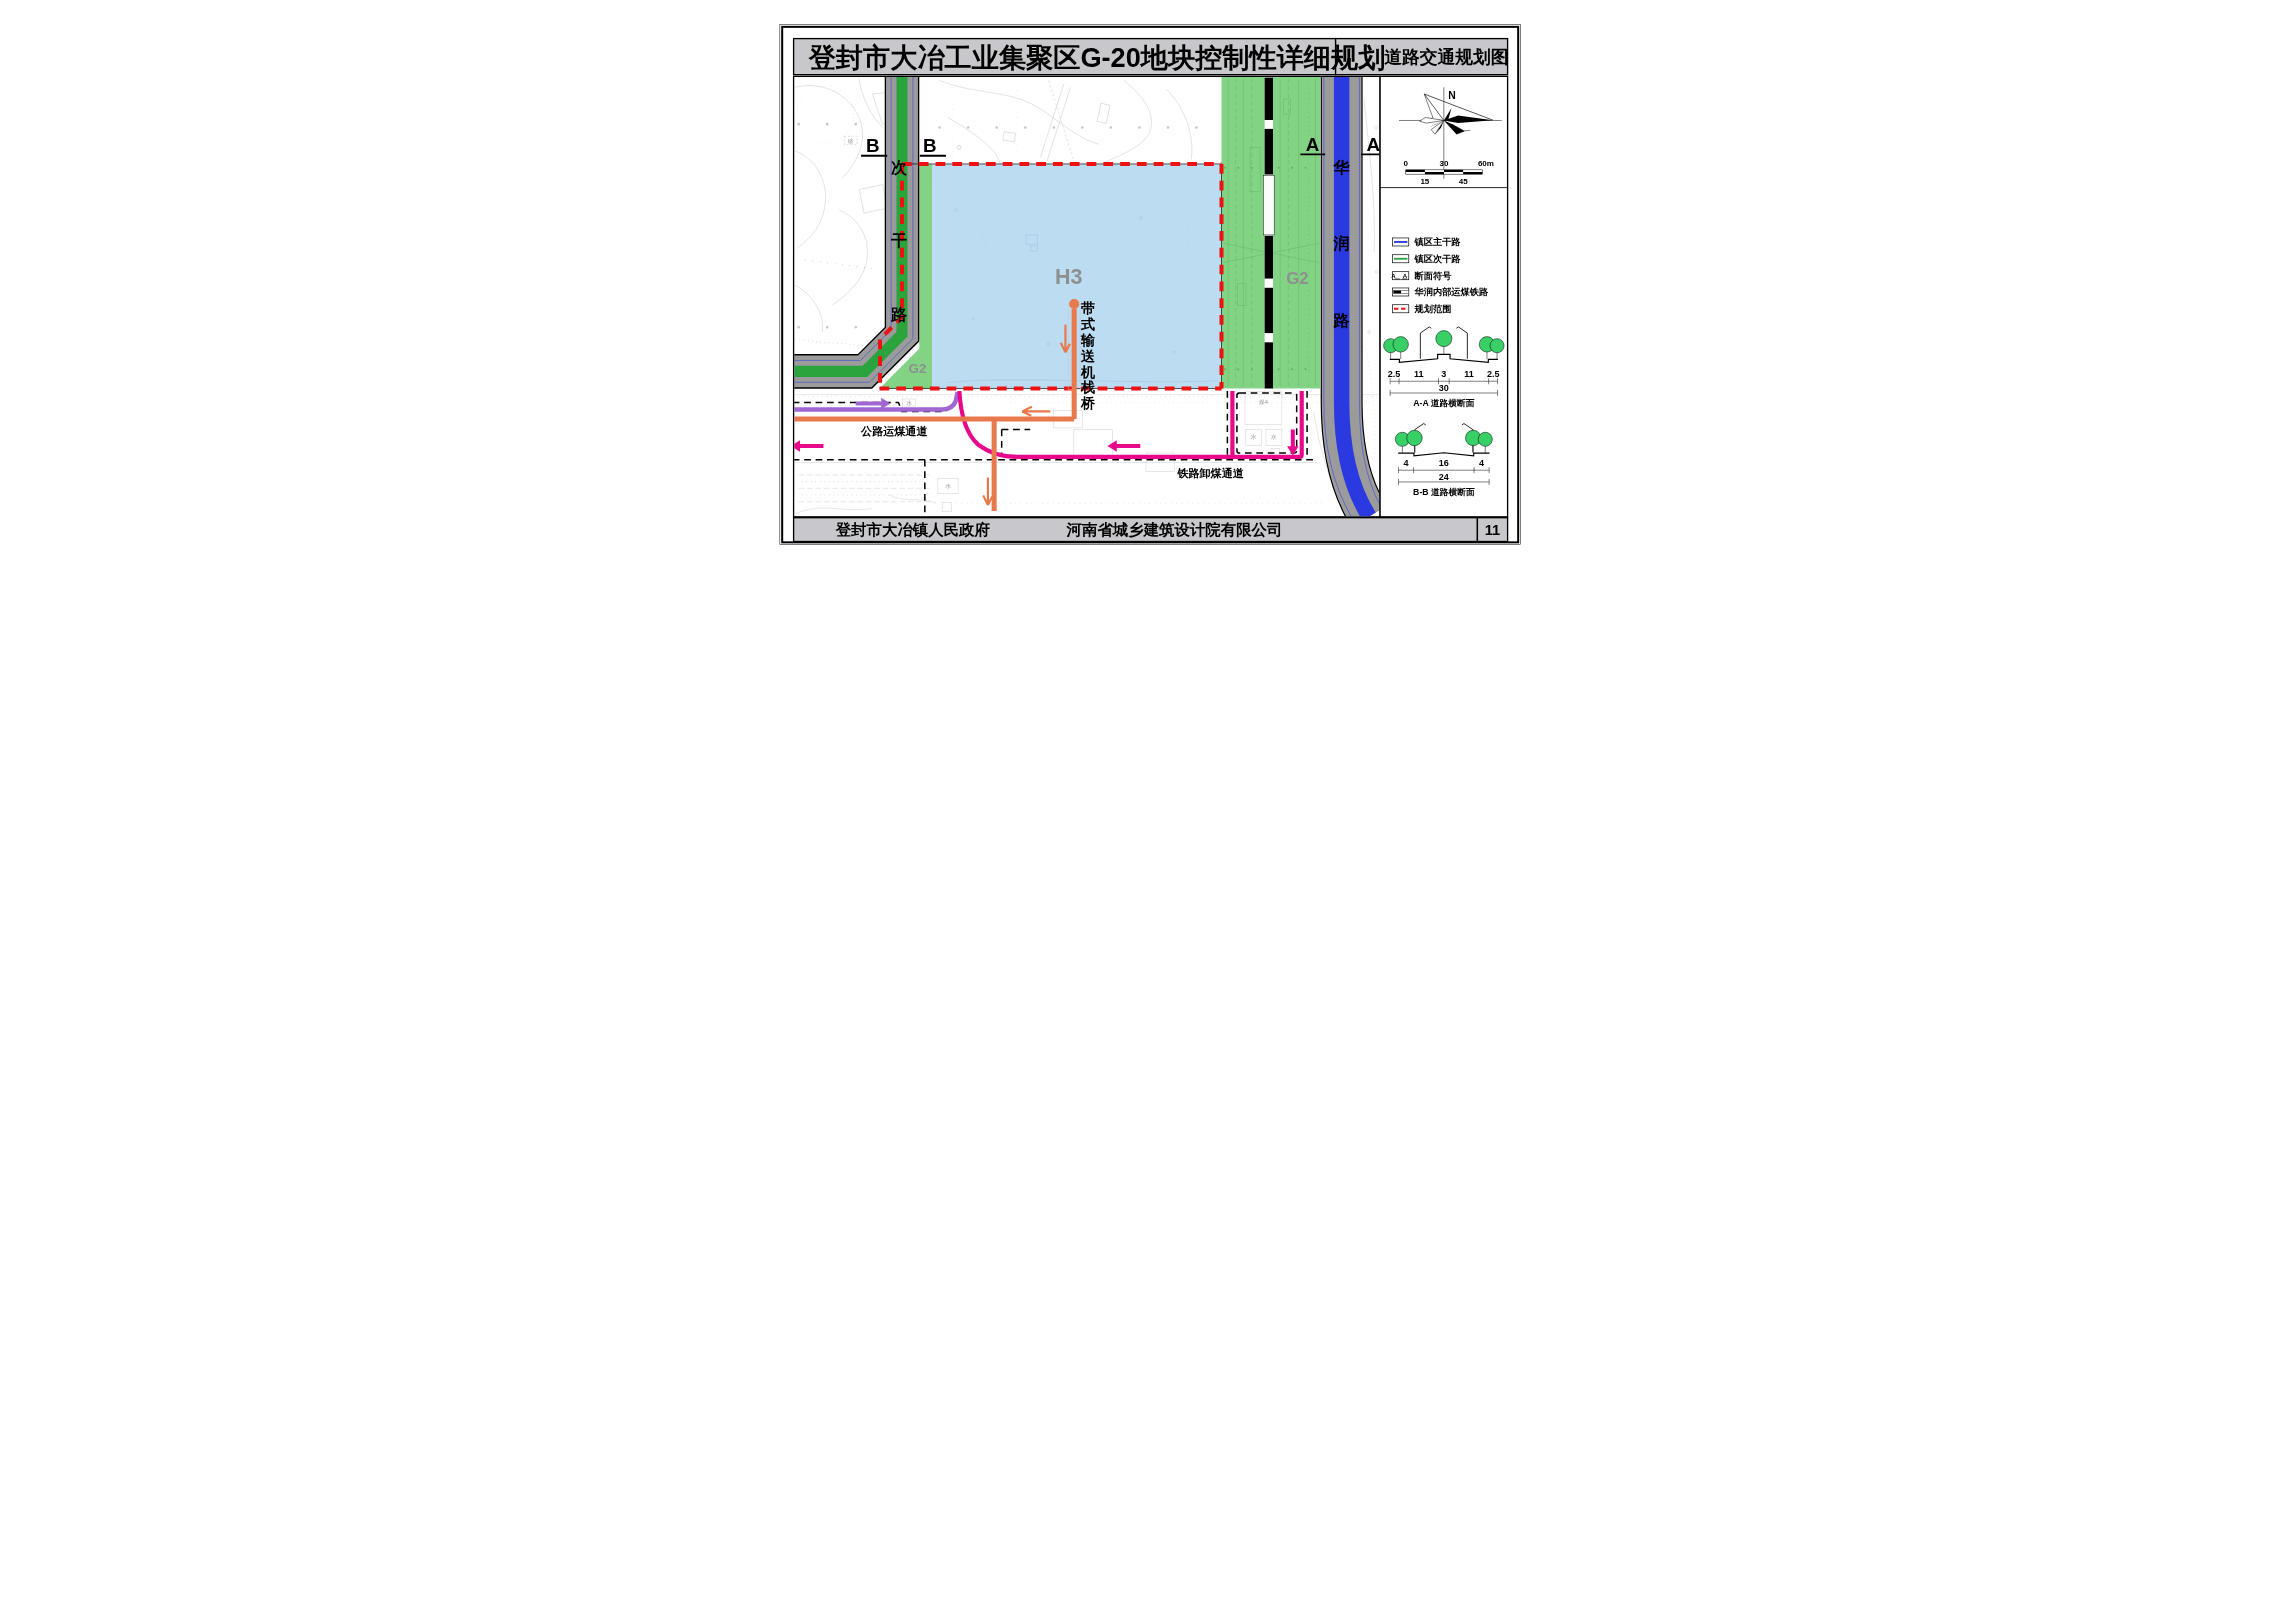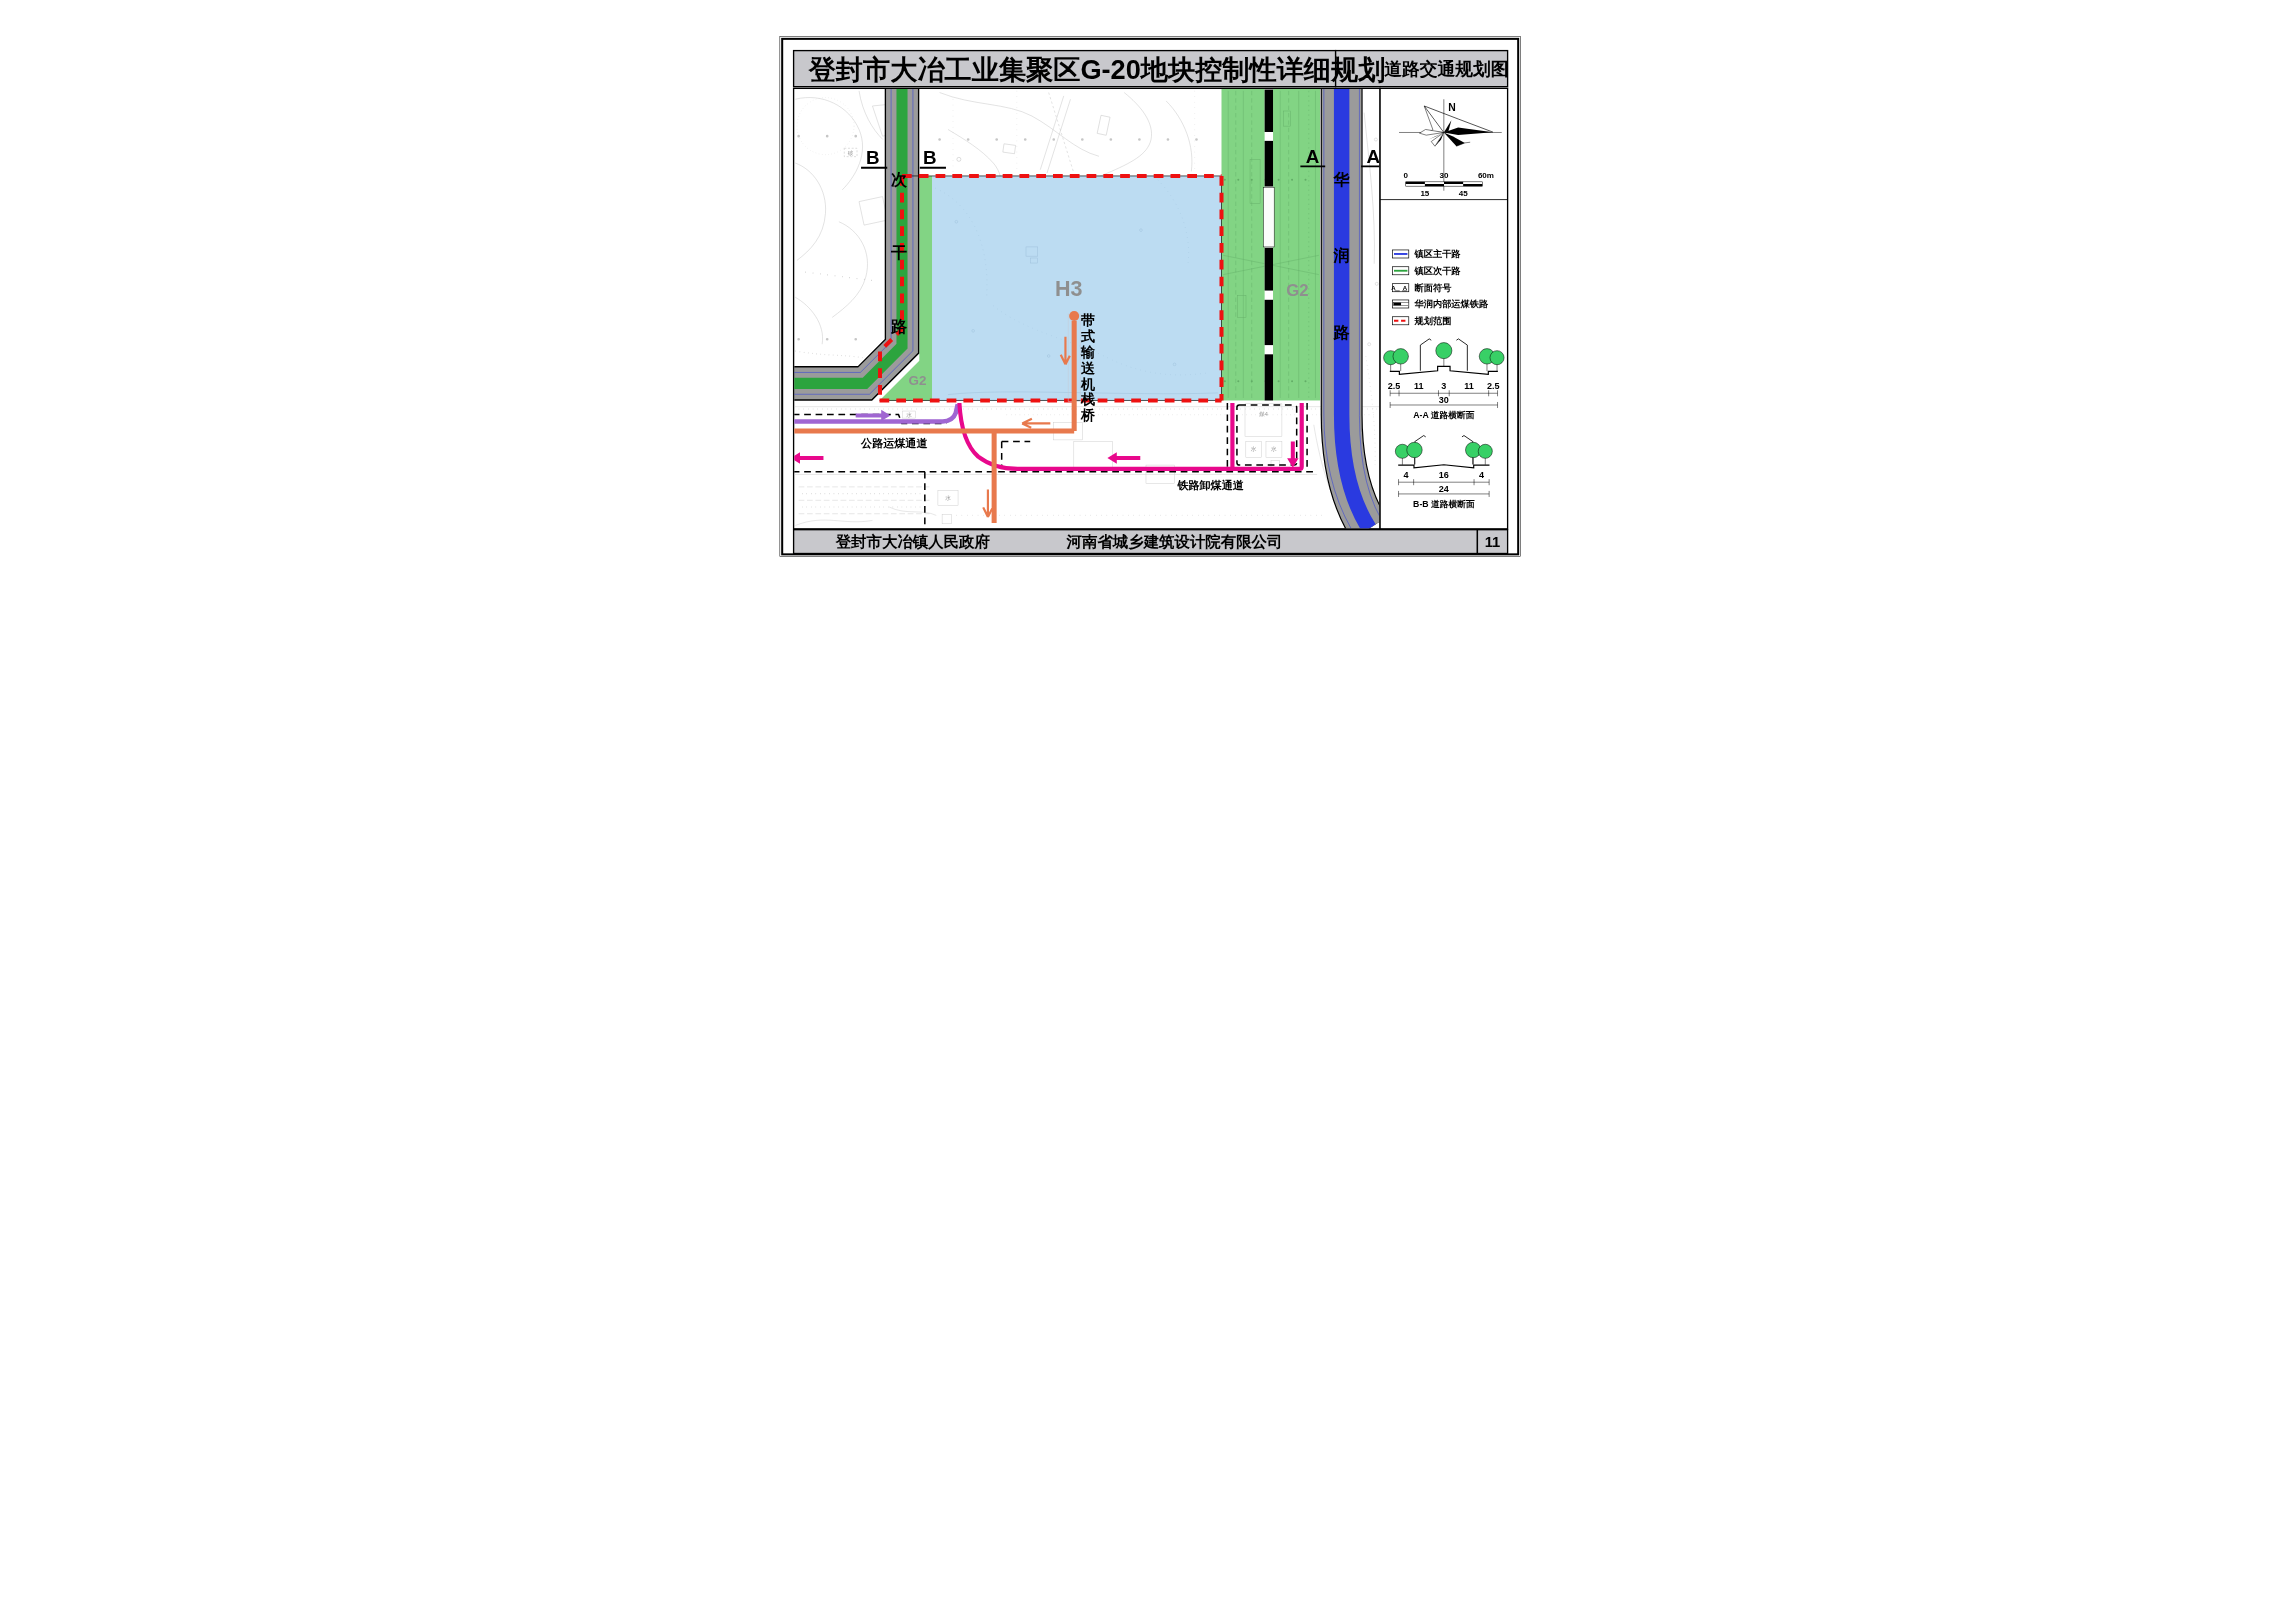--- a/index.html
+++ b/index.html
@@ -1,16 +1,16 @@
 <!DOCTYPE html>
 <html style="font-size:7.9px"><head>
 <meta charset="utf-8">
 <style>
   html,body{margin:0;padding:0;background:#ffffff;}
-  .sheet{width:100%;max-width:785px;margin:12px auto;text-align:center;}
+  .sheet{width:100%;max-width:785px;margin:0 auto;text-align:center;}
   svg{display:block;width:100%;height:auto;}
   text{font-family:"Liberation Sans","DejaVu Sans",sans-serif;}
   .t-big{font-weight:bold;}
 </style>
 </head>
 <body>
 
 <div class="sheet">
 <svg viewBox="0 0 4678 3309" xmlns="http://www.w3.org/2000/svg">
 

